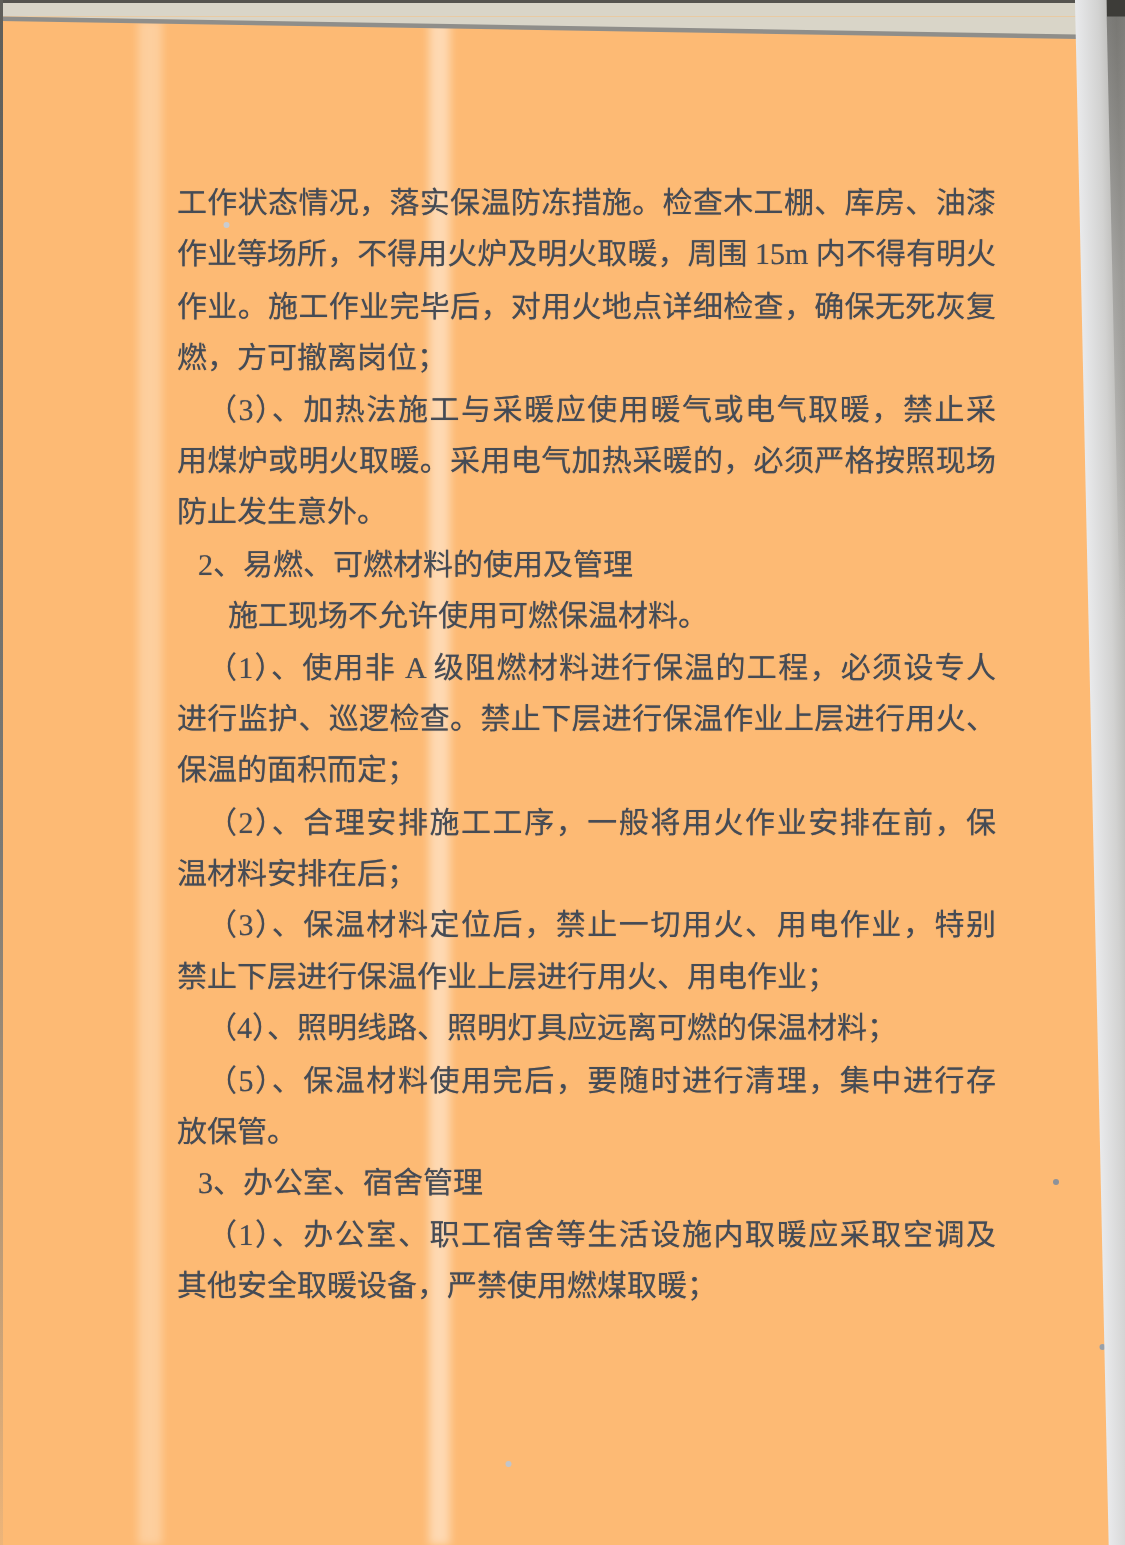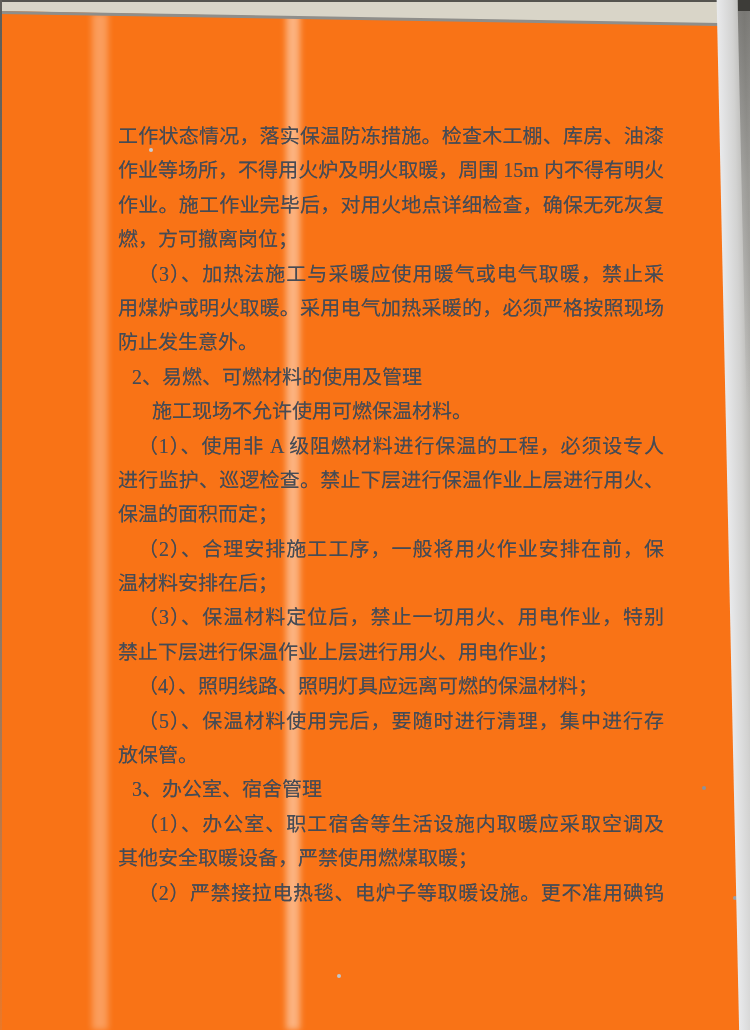--- a/index.html
+++ b/index.html
@@ -1,18 +1,18 @@
 <!DOCTYPE html>
 <html lang="zh-CN"><head>
 <meta charset="utf-8">
 <style>
   html,body{margin:0;padding:0;background:#9a9a97;}
   .frame{
     position:relative;width:750px;height:1030px;overflow:hidden;
-    background:#f97316;
+    background:#fdba74;
     font-family:"Liberation Serif", serif;
   }
   
   .edge-top{position:absolute;top:0;left:0;right:0;height:2px;background:#55544f;}
   .band-beige{position:absolute;top:2px;left:0;right:0;height:9px;background:#d9d5c8;}
   .wedge-beige{position:absolute;top:11px;left:0;right:0;height:15px;background:#d9d5c8;
     clip-path:polygon(0 0,100% 0,100% 100%);}
   .edge-line{position:absolute;top:10.5px;left:-2px;width:756px;height:2.5px;background:#8f8e8a;
     transform:rotate(0.95deg);transform-origin:0 50%;}
   .band-right{position:absolute;top:-10px;right:-22px;width:44px;height:1060px;
@@ -64,21 +64,20 @@
       <div class="line j" style="text-indent: 1em;">（2）、合理安排施工工序，一般将用火作业安排在前，保</div>
       <div class="line" style="text-indent: 0em;">温材料安排在后；</div>
       <div class="line j" style="text-indent: 1em;">（3）、保温材料定位后，禁止一切用火、用电作业，特别</div>
       <div class="line" style="text-indent: 0em;">禁止下层进行保温作业上层进行用火、用电作业；</div>
       <div class="line" style="text-indent: 1em;">（4）、照明线路、照明灯具应远离可燃的保温材料；</div>
       <div class="line j" style="text-indent: 1em;">（5）、保温材料使用完后，要随时进行清理，集中进行存</div>
       <div class="line" style="text-indent: 0em;">放保管。</div>
       <div class="line" style="text-indent: 0.7em;">3、办公室、宿舍管理</div>
       <div class="line j" style="text-indent: 1em;">（1）、办公室、职工宿舍等生活设施内取暖应采取空调及</div>
       <div class="line" style="text-indent: 0em;">其他安全取暖设备，严禁使用燃煤取暖；</div>
-      <div class="line j" style="text-indent: 1em;">（2）严禁接拉电热毯、电炉子等取暖设施。更不准用碘钨</div>
     </div>
 
   <div class="specks"></div>
 
   <div class="band-beige"></div>
   <div class="wedge-beige"></div>
   <div class="edge-line"></div>
   <div class="edge-top"></div>
   <div class="band-right"></div>
   <div class="band-right-dark"></div>

